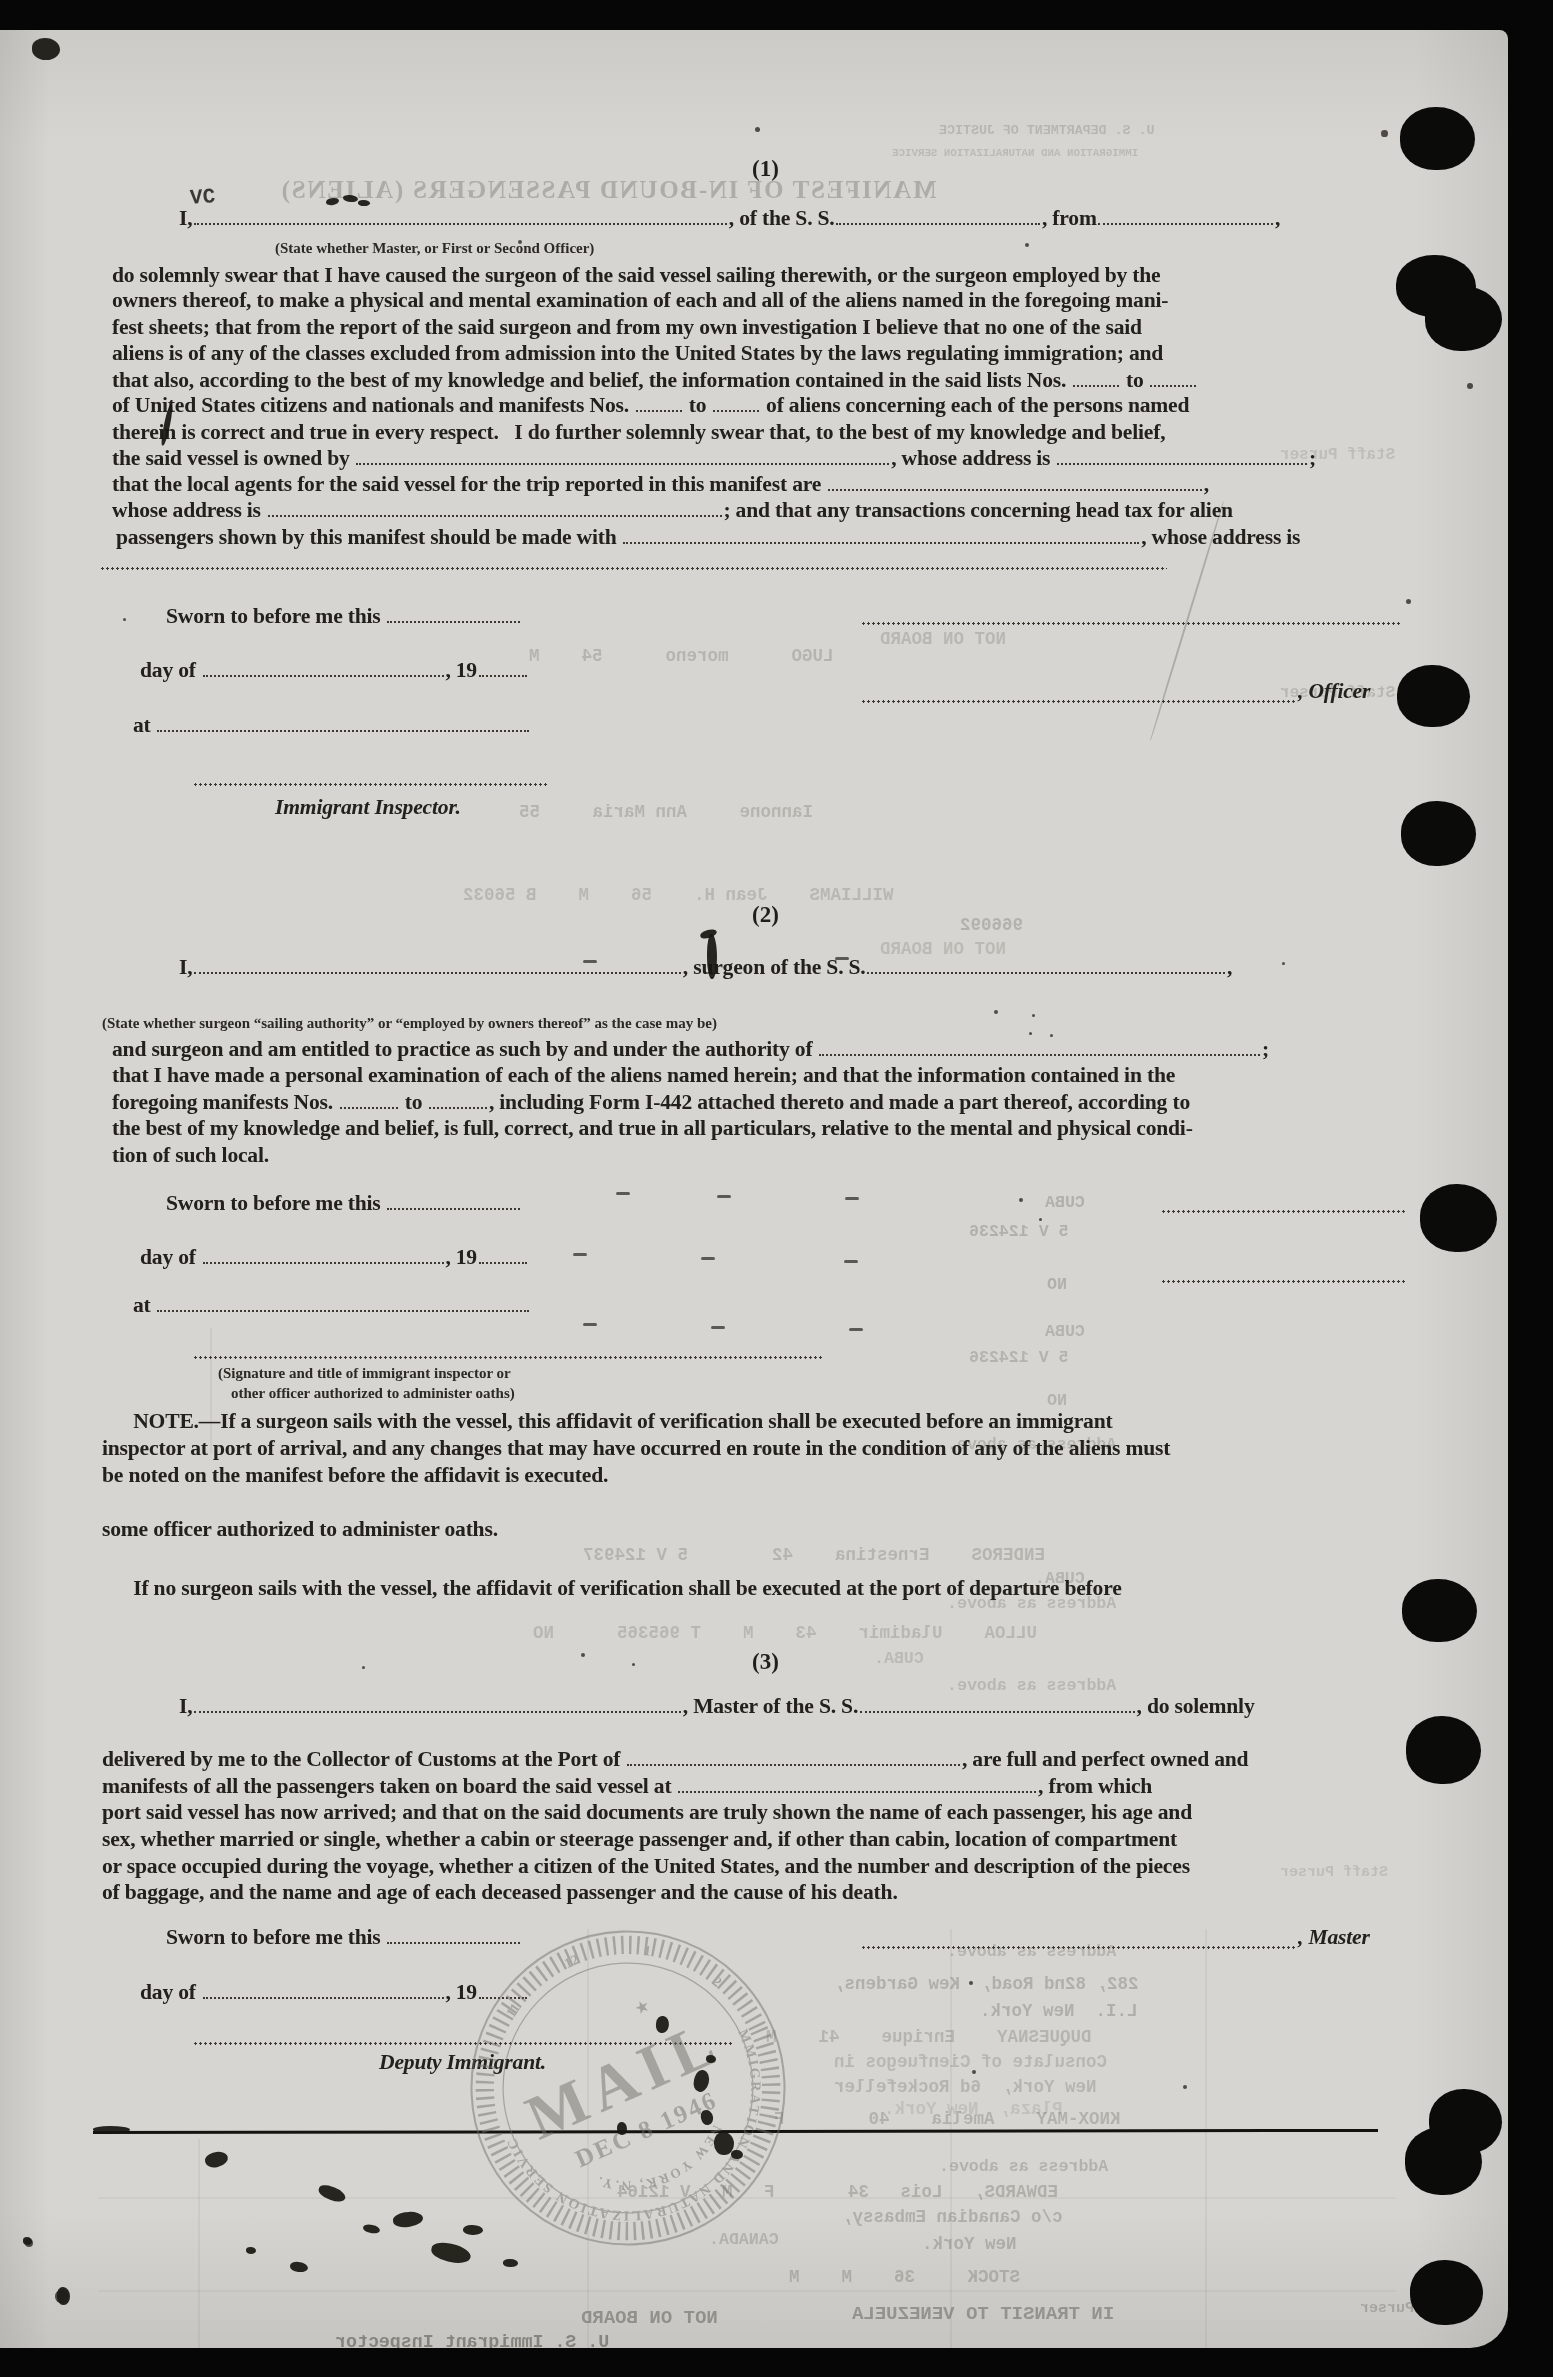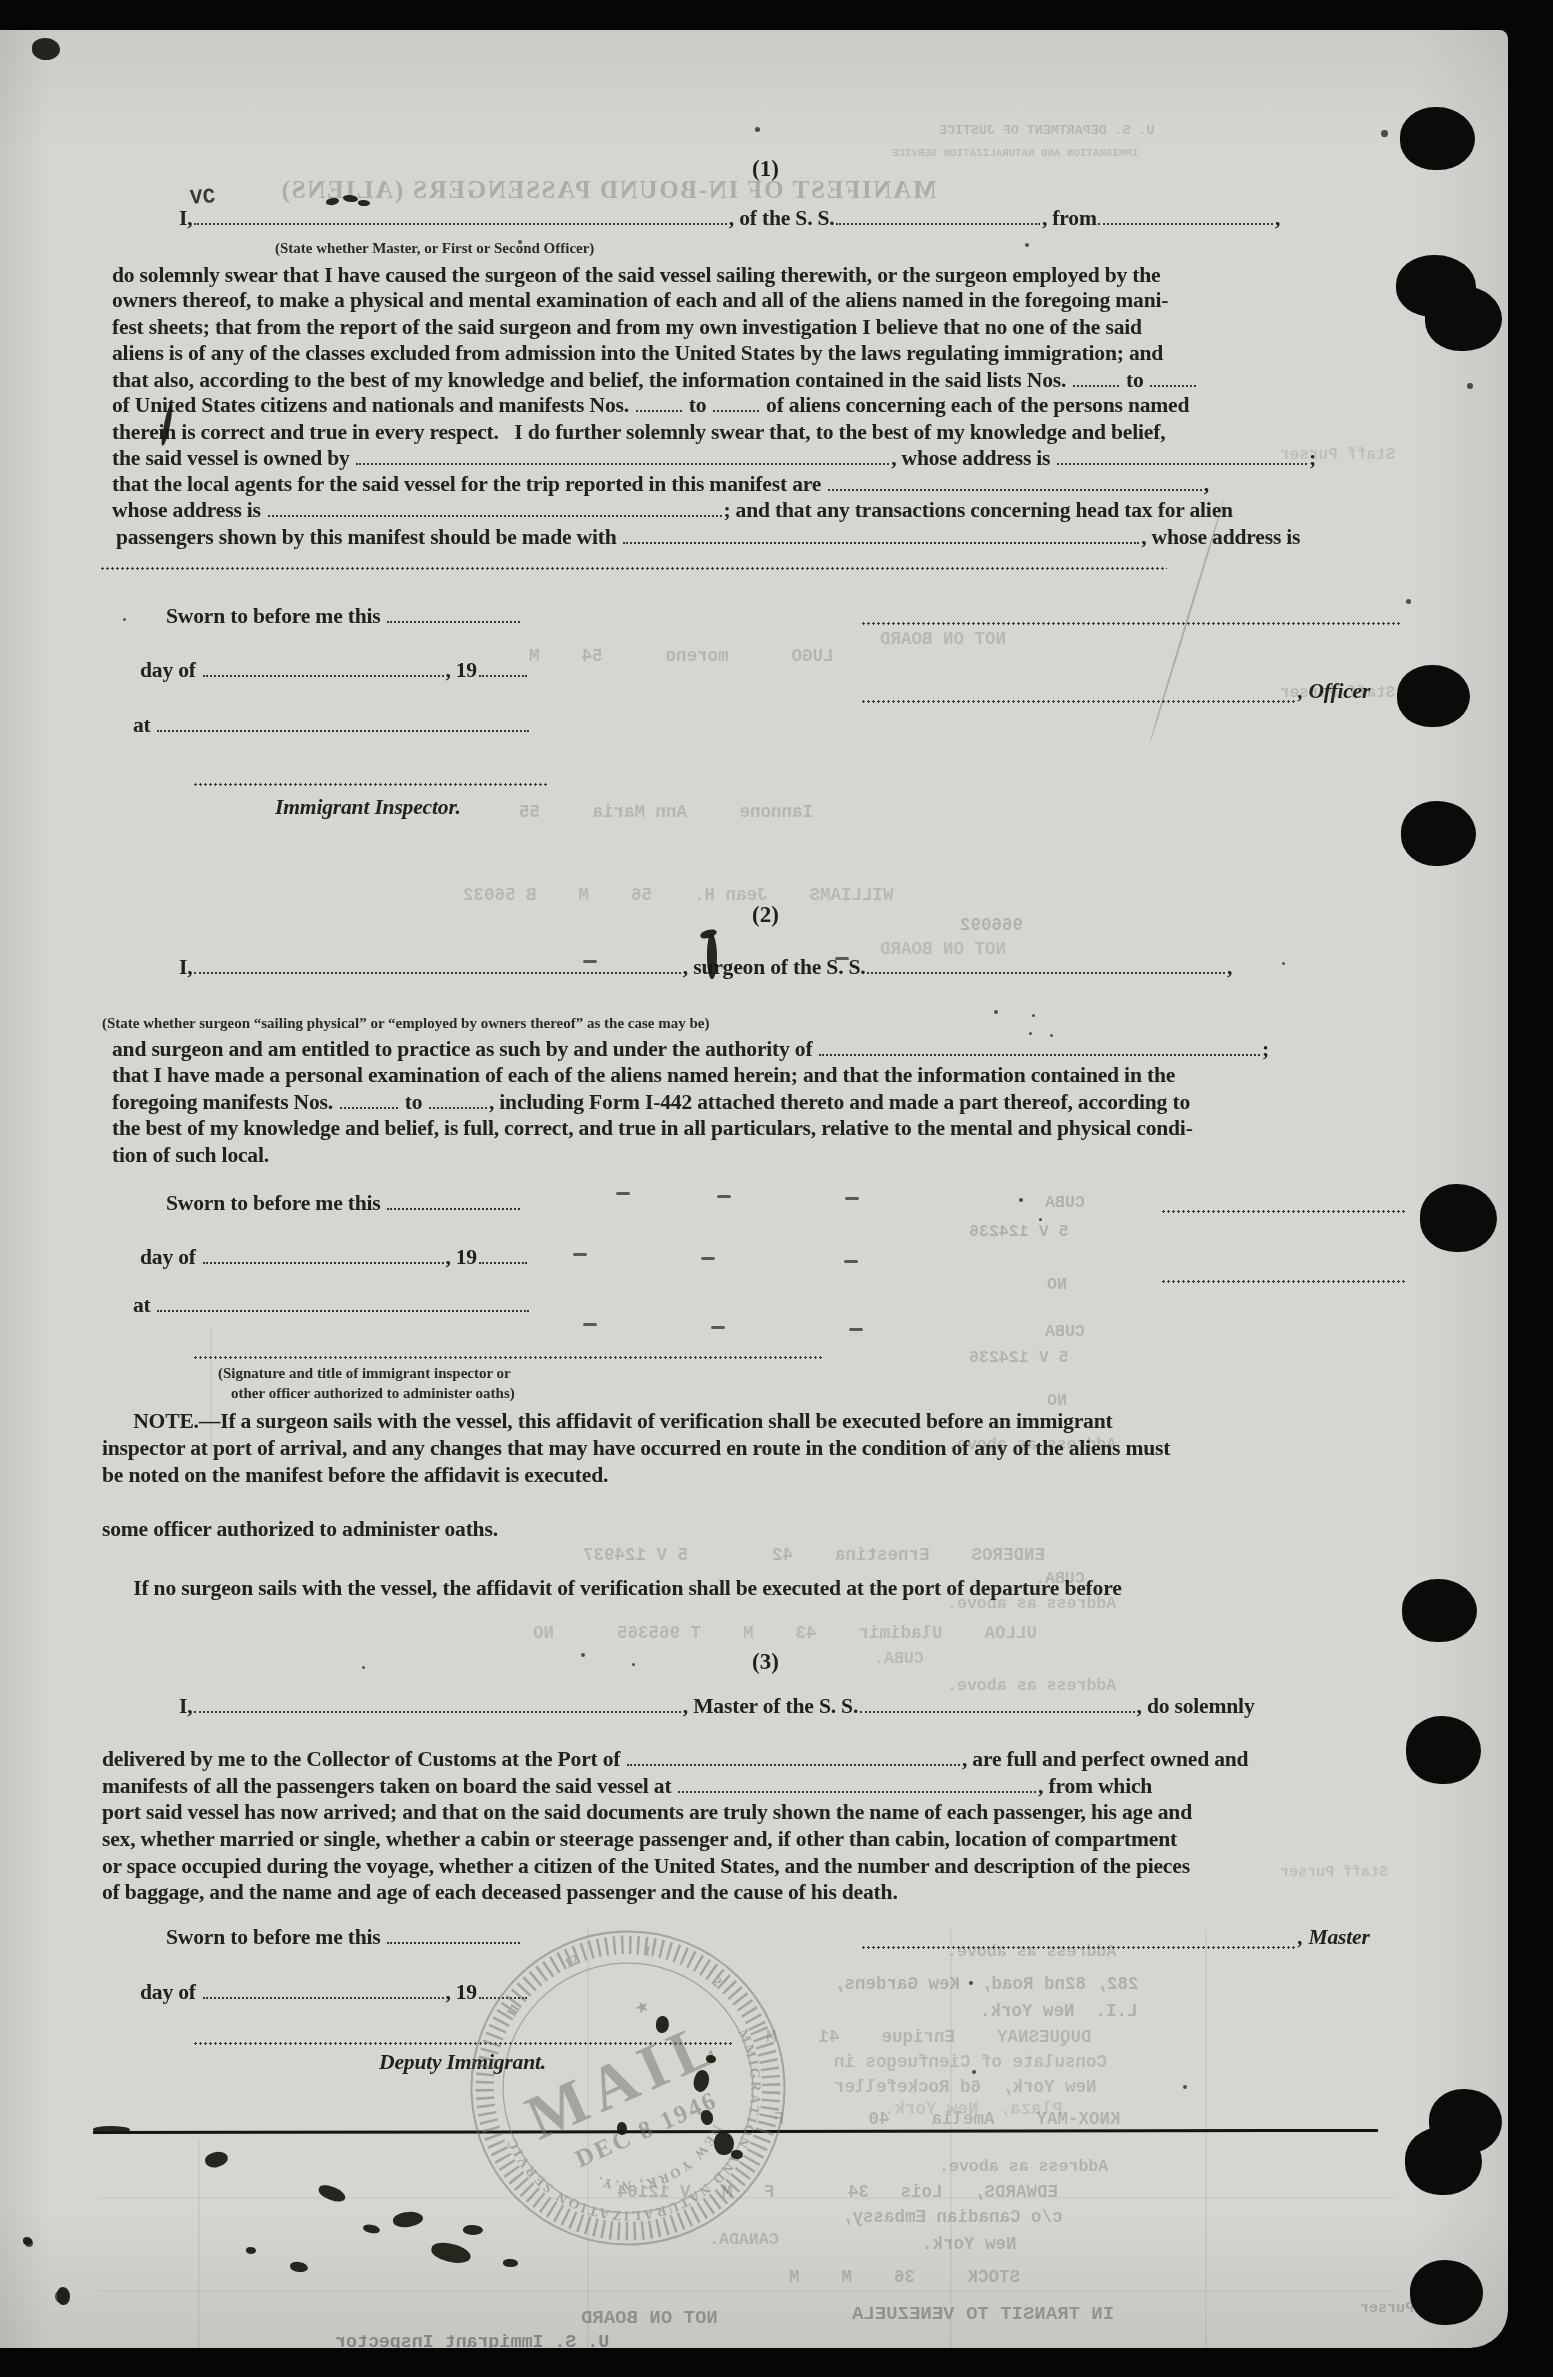--- a/index.html
+++ b/index.html
@@ -73,21 +73,21 @@
   <div class="dotline" style="left:861px;top:592px;width:541px"></div>
   <div class="line" style="left:140px;top:630px"><span>day of </span><span class="d" style="width: 241px;"></span><span>, 19</span><span class="d" style="width: 48px;"></span></div>
   <div class="dotline" style="left:861px;top:670px;width:435px"></div>
   <div class="line ital" style="left:1298px;top:651px">, Officer</div>
   <div class="line" style="left:133px;top:685px"><span>at </span><span class="d" style="width: 372px;"></span></div>
   <div class="dotline" style="left:193px;top:753px;width:354px"></div>
   <div class="line ital" style="left:275px;top:767px">Immigrant Inspector.</div>
 
   <div class="sec-num" style="top:872px">(2)</div>
   <div class="line" style="left:179px;top:927px"><span>I,</span><span class="d" style="width: 487px;"></span><span>, surgeon of the S. S.</span><span class="d" style="width: 358px;"></span><span>,</span></div>
-  <div class="caption" style="left:102px;top:985px">(State whether surgeon “sailing physical” or “employed by owners thereof” as the case may be)</div>
+  <div class="caption" style="left:102px;top:985px">(State whether surgeon “sailing authority” or “employed by owners thereof” as the case may be)</div>
 
   <div class="line" style="left:112px;top:1009px"><span>and surgeon and am entitled to practice as such by and under the authority of </span><span class="d" style="width: 441px;"></span><span>;</span></div>
   <div class="line" style="left:112px;top:1035px"><span>that I have made a personal examination of each of the aliens named herein; and that the information contained in the</span></div>
   <div class="line" style="left:112px;top:1062px"><span>foregoing manifests Nos. </span><span class="d" style="width: 58px;"></span><span> to </span><span class="d" style="width: 58px;"></span><span>, including Form I-442 attached thereto and made a part thereof, according to</span></div>
   <div class="line" style="left:112px;top:1088px"><span>the best of my knowledge and belief, is full, correct, and true in all particulars, relative to the mental and physical condi-</span></div>
   <div class="line" style="left:112px;top:1115px"><span>tion of such local.</span></div>
 
   <div class="line" style="left:166px;top:1163px"><span>Sworn to before me this </span><span class="d" style="width: 133px;"></span></div>
   <div class="dotline" style="left:1161px;top:1180px;width:244px"></div>
   <div class="line" style="left:140px;top:1217px"><span>day of </span><span class="d" style="width: 241px;"></span><span>, 19</span><span class="d" style="width: 48px;"></span></div>

